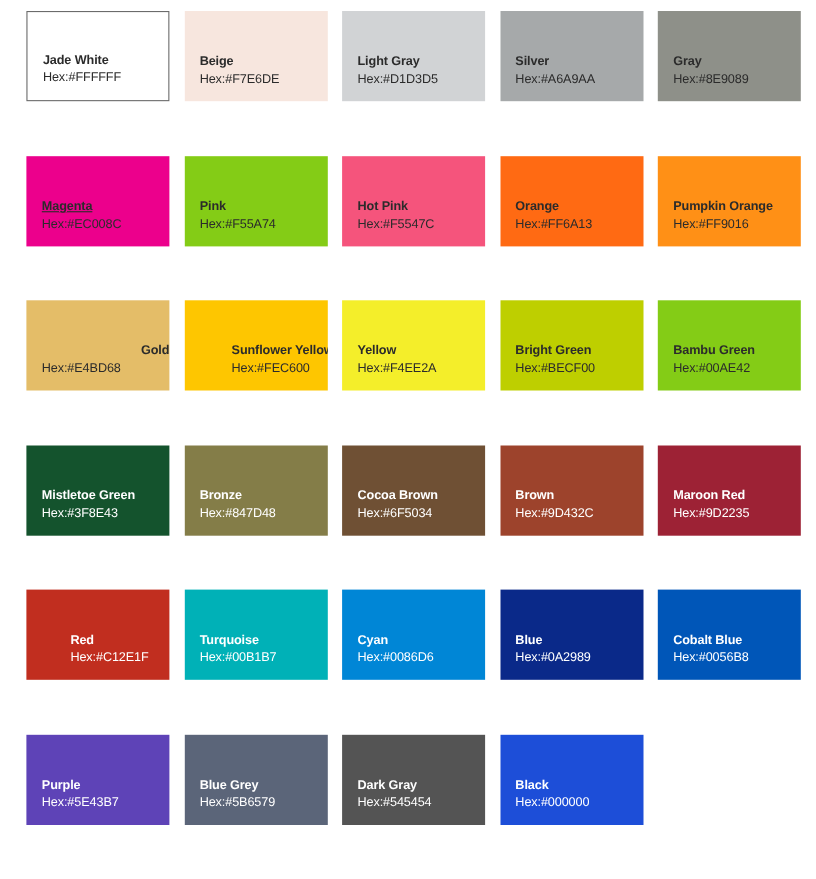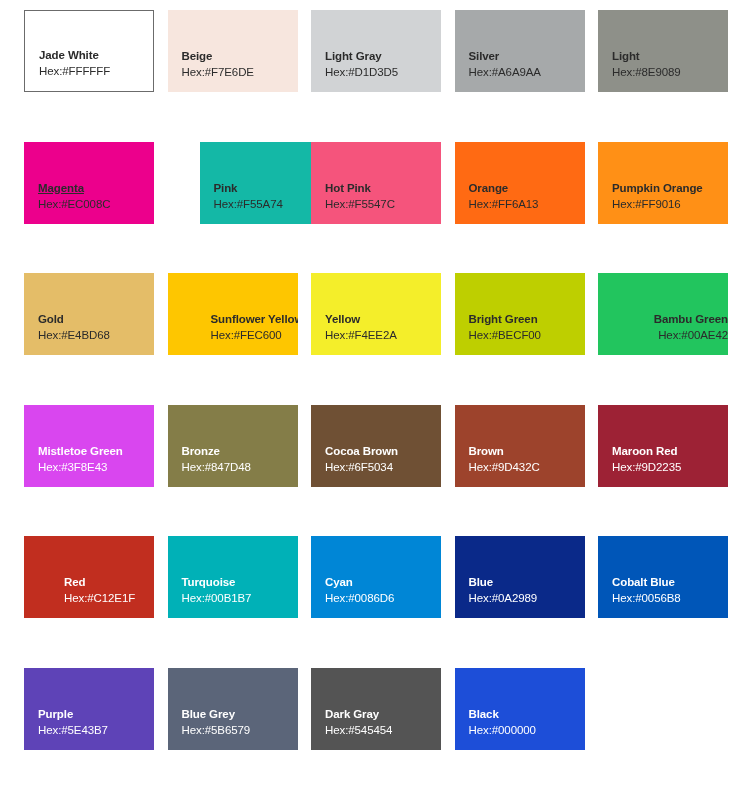--- a/index.html
+++ b/index.html
@@ -70,64 +70,64 @@
     </div>
     <div class="swatch" style="background: rgb(209, 211, 213);">
       <div class="swatch-name" style="color: rgb(43, 43, 43);">Light Gray</div>
       <div class="swatch-hex" style="color: rgb(43, 43, 43);">Hex:#D1D3D5</div>
     </div>
     <div class="swatch" style="background: rgb(166, 169, 170);">
       <div class="swatch-name" style="color: rgb(43, 43, 43);">Silver</div>
       <div class="swatch-hex" style="color: rgb(43, 43, 43);">Hex:#A6A9AA</div>
     </div>
     <div class="swatch" style="background: rgb(142, 144, 137);">
-      <div class="swatch-name" style="color: rgb(43, 43, 43);">Light</div>
+      <div class="swatch-name" style="color: rgb(43, 43, 43);">Gray</div>
       <div class="swatch-hex" style="color: rgb(43, 43, 43);">Hex:#8E9089</div>
     </div>
     <div class="swatch" style="background: rgb(236, 0, 140);">
       <div class="swatch-name" style="color: rgb(43, 43, 43); text-decoration: underline;">Magenta</div>
       <div class="swatch-hex" style="color: rgb(43, 43, 43);">Hex:#EC008C</div>
     </div>
-    <div class="swatch" style="background: #14b8a6; margin-left: 32px;">
+    <div class="swatch" style="background: #84cc16;">
       <div class="swatch-name" style="color: rgb(43, 43, 43);">Pink</div>
       <div class="swatch-hex" style="color: rgb(43, 43, 43);">Hex:#F55A74</div>
     </div>
     <div class="swatch" style="background: rgb(245, 84, 124);">
       <div class="swatch-name" style="color: rgb(43, 43, 43);">Hot Pink</div>
       <div class="swatch-hex" style="color: rgb(43, 43, 43);">Hex:#F5547C</div>
     </div>
     <div class="swatch" style="background: rgb(255, 106, 19);">
       <div class="swatch-name" style="color: rgb(43, 43, 43);">Orange</div>
       <div class="swatch-hex" style="color: rgb(43, 43, 43);">Hex:#FF6A13</div>
     </div>
     <div class="swatch" style="background: rgb(255, 144, 22);">
       <div class="swatch-name" style="color: rgb(43, 43, 43);">Pumpkin Orange</div>
       <div class="swatch-hex" style="color: rgb(43, 43, 43);">Hex:#FF9016</div>
     </div>
     <div class="swatch" style="background: rgb(228, 189, 104);">
-      <div class="swatch-name" style="color: rgb(43, 43, 43);">Gold</div>
+      <div class="swatch-name" style="color: rgb(43, 43, 43); text-align: right;">Gold</div>
       <div class="swatch-hex" style="color: rgb(43, 43, 43);">Hex:#E4BD68</div>
     </div>
     <div class="swatch" style="background: rgb(254, 198, 0); padding-left: 43px;">
       <div class="swatch-name" style="color: rgb(43, 43, 43);">Sunflower Yellow</div>
       <div class="swatch-hex" style="color: rgb(43, 43, 43);">Hex:#FEC600</div>
     </div>
     <div class="swatch" style="background: rgb(244, 238, 42);">
       <div class="swatch-name" style="color: rgb(43, 43, 43);">Yellow</div>
       <div class="swatch-hex" style="color: rgb(43, 43, 43);">Hex:#F4EE2A</div>
     </div>
     <div class="swatch" style="background: rgb(190, 207, 0);">
       <div class="swatch-name" style="color: rgb(43, 43, 43);">Bright Green</div>
       <div class="swatch-hex" style="color: rgb(43, 43, 43);">Hex:#BECF00</div>
     </div>
-    <div class="swatch" style="background: #22c55e; text-align: right;">
+    <div class="swatch" style="background: #84cc16;">
       <div class="swatch-name" style="color: rgb(43, 43, 43);">Bambu Green</div>
       <div class="swatch-hex" style="color: rgb(43, 43, 43);">Hex:#00AE42</div>
     </div>
-    <div class="swatch" style="background: #d946ef;">
+    <div class="swatch" style="background: #14532d;">
       <div class="swatch-name" style="color: rgb(255, 255, 255);">Mistletoe Green</div>
       <div class="swatch-hex" style="color: rgb(255, 255, 255);">Hex:#3F8E43</div>
     </div>
     <div class="swatch" style="background: rgb(132, 125, 72);">
       <div class="swatch-name" style="color: rgb(255, 255, 255);">Bronze</div>
       <div class="swatch-hex" style="color: rgb(255, 255, 255);">Hex:#847D48</div>
     </div>
     <div class="swatch" style="background: rgb(111, 80, 52);">
       <div class="swatch-name" style="color: rgb(255, 255, 255);">Cocoa Brown</div>
       <div class="swatch-hex" style="color: rgb(255, 255, 255);">Hex:#6F5034</div>

